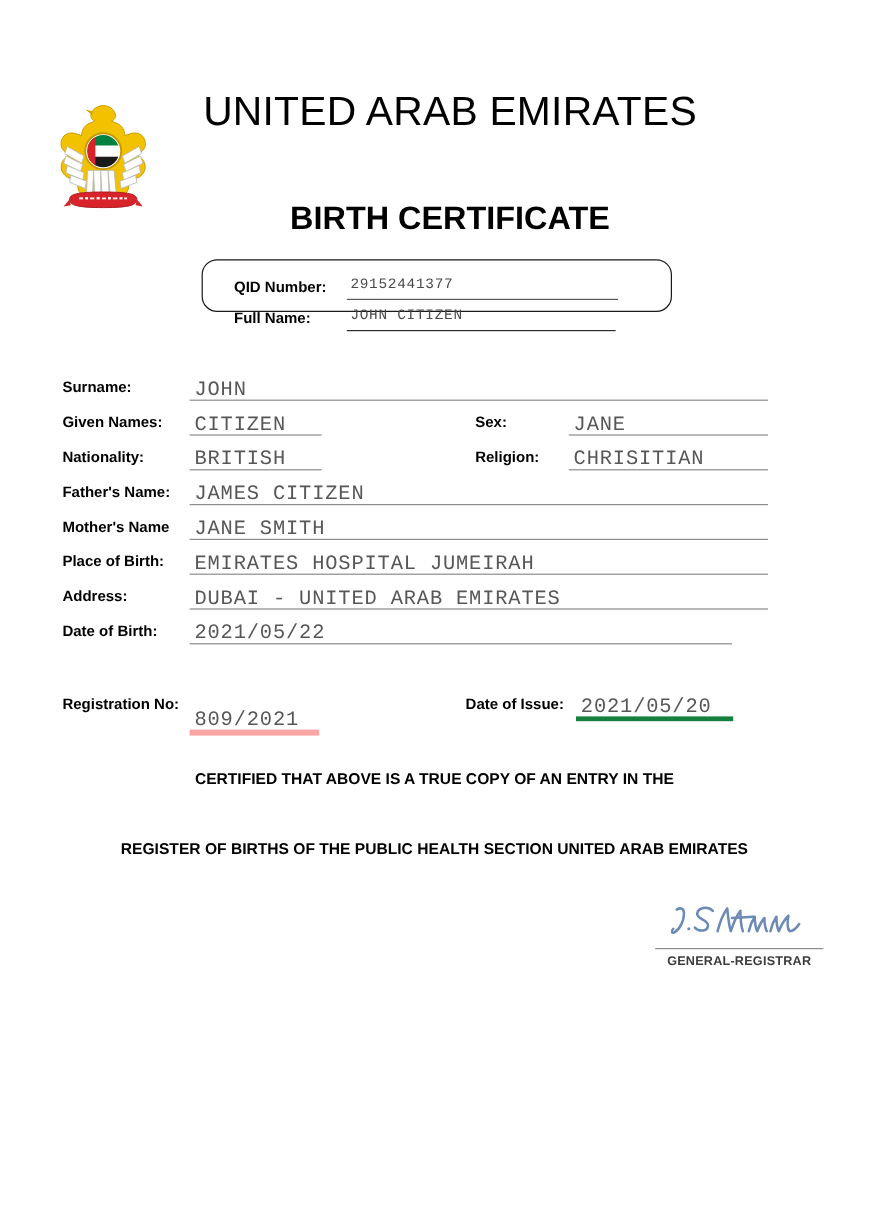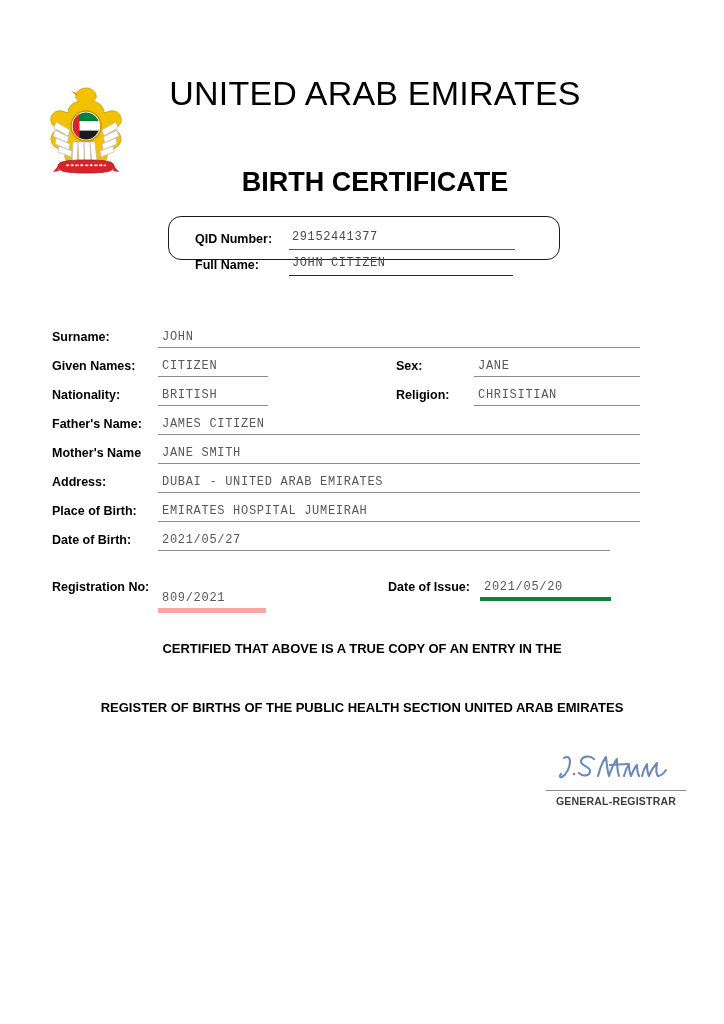--- a/index.html
+++ b/index.html
@@ -103,21 +103,21 @@
     font-size: 12px;
     letter-spacing: 0.6px;
     color: #4a4a4a;
     white-space: nowrap;
   }
 
   
   .fields {
     position: absolute;
     left: 0;
-    top: 328px;
+    top: 314px;
     width: 724px;
   }
   .frow {
     position: relative;
     height: 29px;
   }
   .flabel {
     position: absolute;
     left: 52px;
     top: 0;
@@ -131,21 +131,21 @@
     position: absolute;
     top: 0;
     height: 19px;
     border-bottom: 1px solid #8c8c8c;
   }
   .fval {
     position: absolute;
     left: 4px;
     top: 2px;
     font-family: "Liberation Mono", "DejaVu Sans Mono", monospace;
-    font-size: 12px;
+    font-size: 17px;
     letter-spacing: 0.7px;
     color: #575757;
     white-space: nowrap;
   }
   
   .fvalwrap.left-full  { left: 158px; width: 482px; }
   .fvalwrap.left-short { left: 158px; width: 110px; }
   .fvalwrap.left-dob   { left: 158px; width: 452px; }
   
   .flabel.right { left: 396px; }
@@ -338,37 +338,37 @@
     </div>
 
     <div class="frow">
       <div class="flabel">Mother's Name</div>
       <div class="fvalwrap left-full">
         <div class="fval">JANE SMITH</div>
       </div>
     </div>
 
     <div class="frow">
+      <div class="flabel">Place of Birth:</div>
+      <div class="fvalwrap left-full">
+        <div class="fval">EMIRATES HOSPITAL JUMEIRAH</div>
+      </div>
+    </div>
+
+    <div class="frow">
       <div class="flabel">Address:</div>
       <div class="fvalwrap left-full">
         <div class="fval">DUBAI - UNITED ARAB EMIRATES</div>
       </div>
     </div>
 
     <div class="frow">
-      <div class="flabel">Place of Birth:</div>
-      <div class="fvalwrap left-full">
-        <div class="fval">EMIRATES HOSPITAL JUMEIRAH</div>
-      </div>
-    </div>
-
-    <div class="frow">
       <div class="flabel">Date of  Birth:</div>
       <div class="fvalwrap left-dob">
-        <div class="fval">2021/05/27</div>
+        <div class="fval">2021/05/22</div>
       </div>
     </div>
 
   </div>
 
   <div class="regrow">
     <div class="reg-label-1">Registration No:</div>
     <div class="reg-wrap-1">
       <div class="fval">809/2021</div>
     </div>

